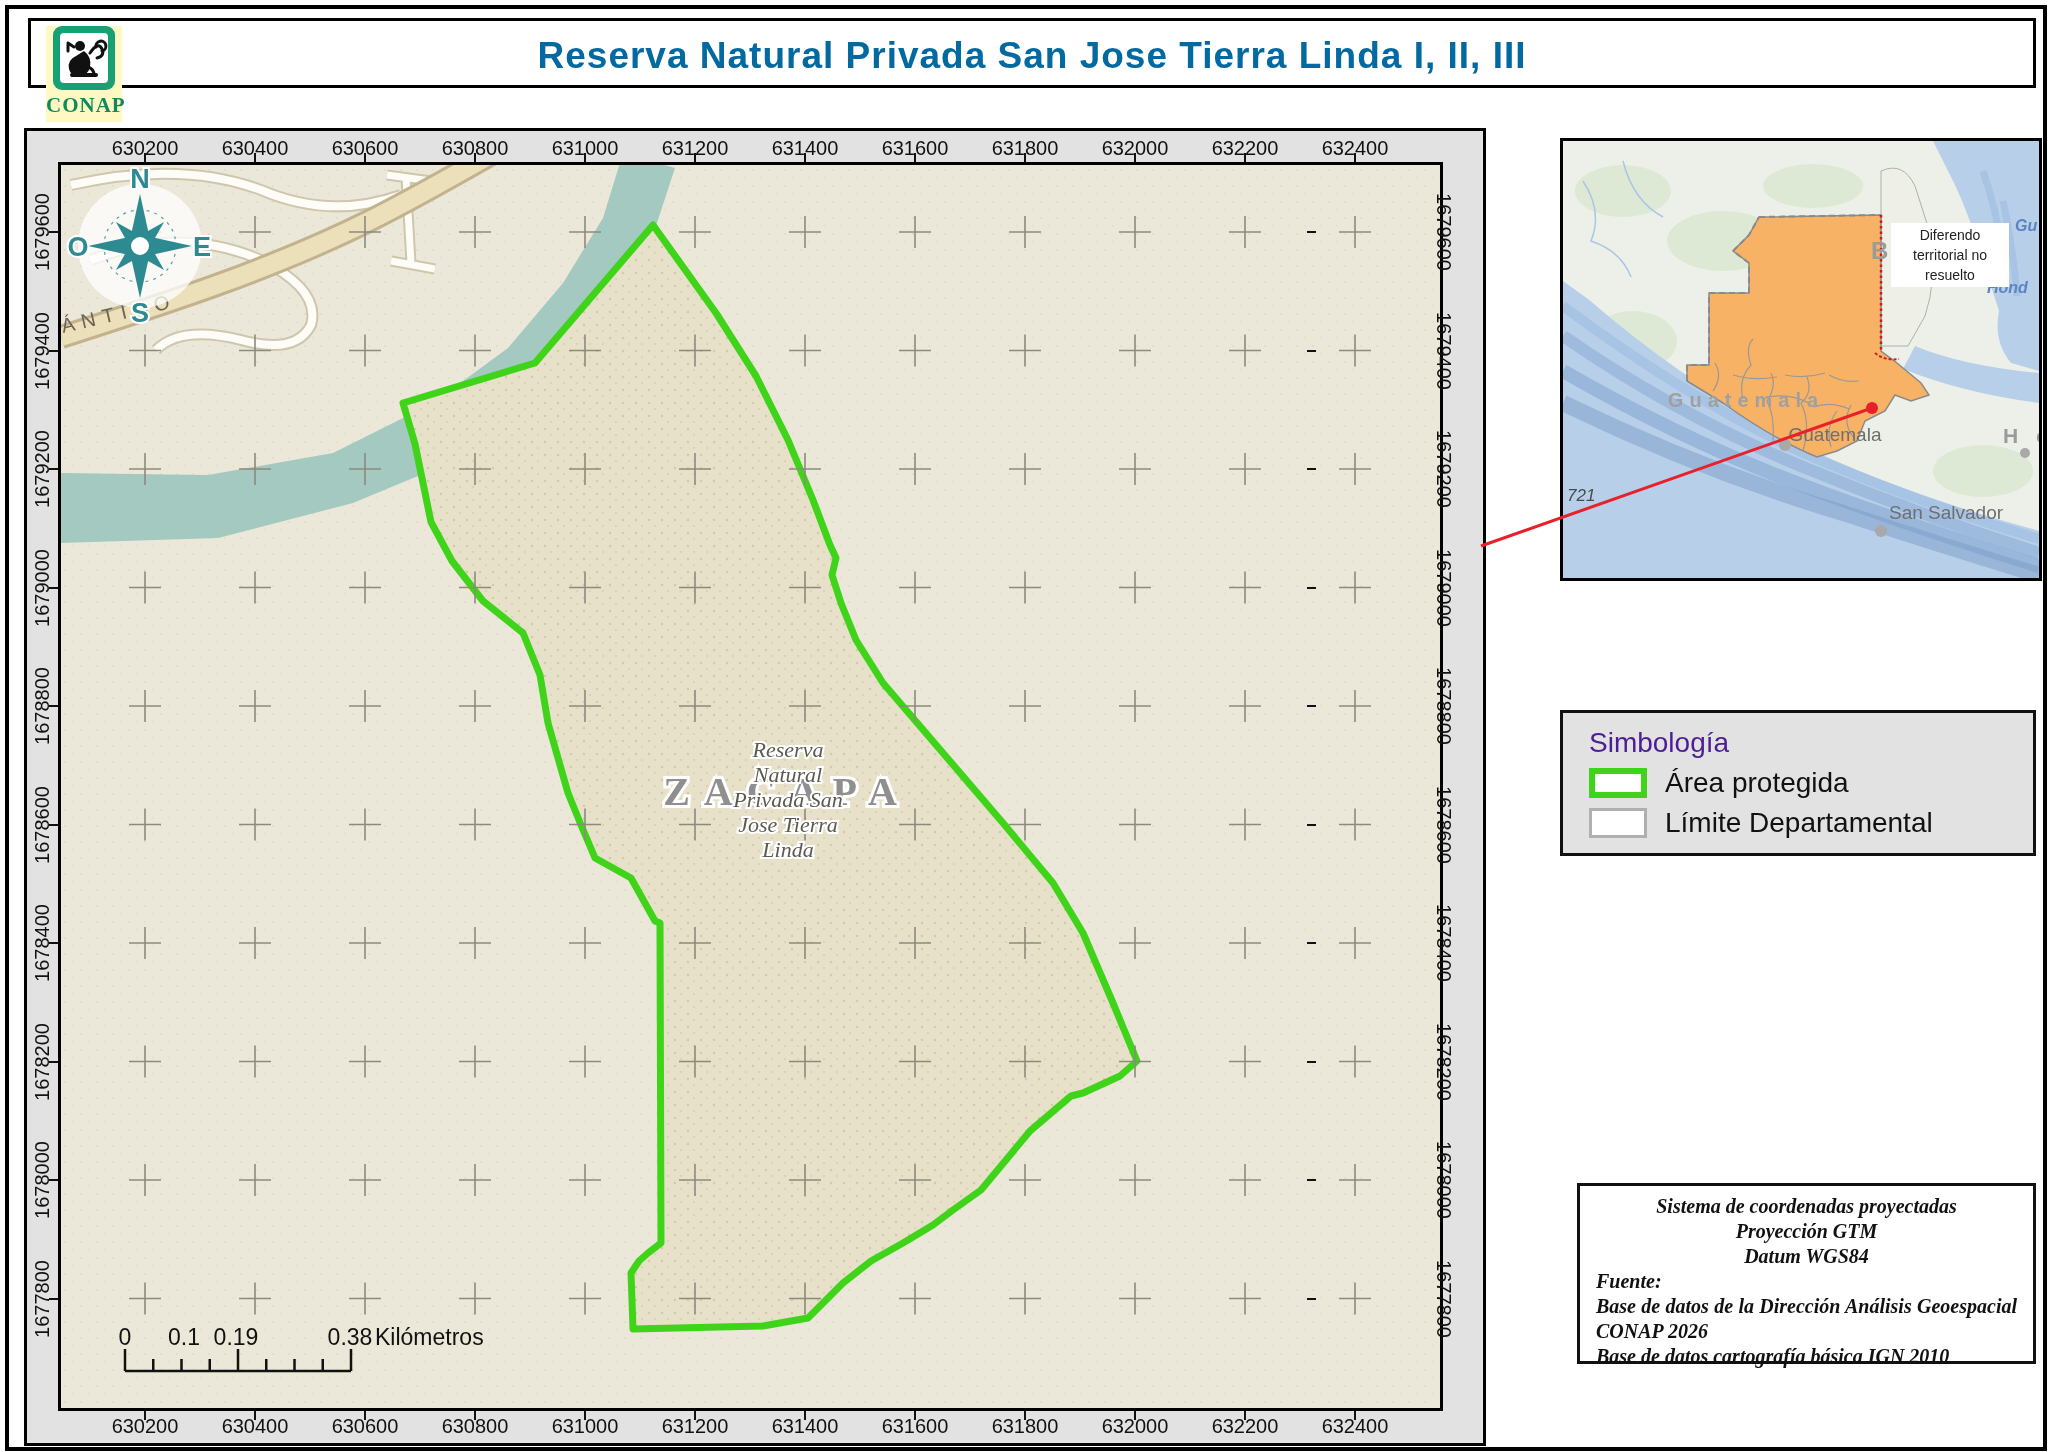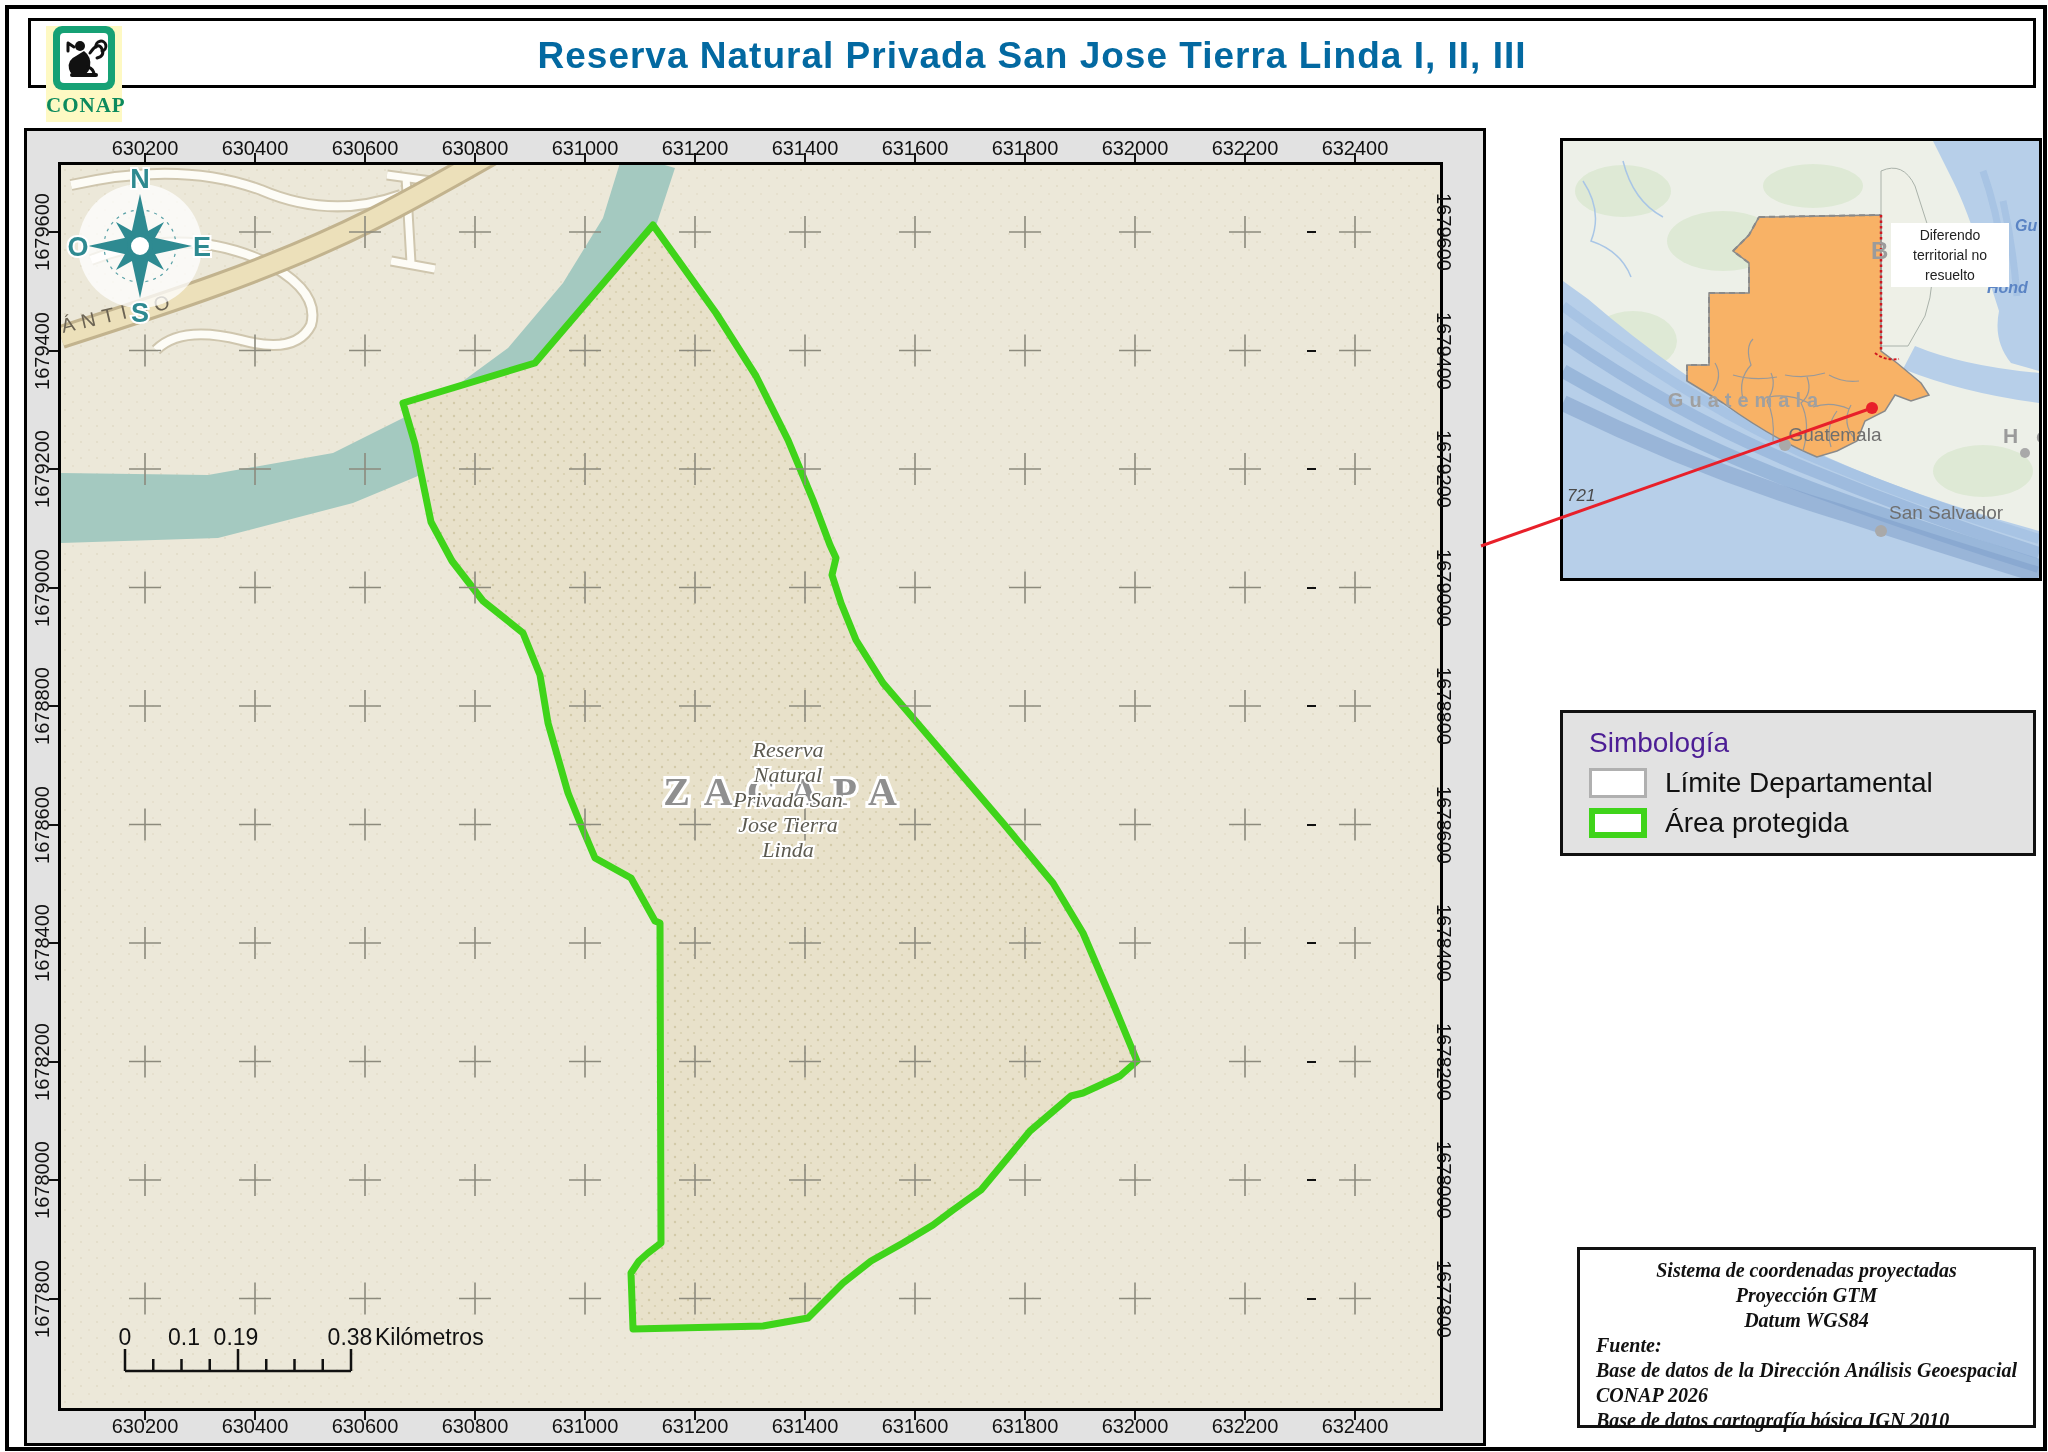--- a/index.html
+++ b/index.html
@@ -23,21 +23,21 @@
   .tick{position:absolute;background:#111;z-index:3;}
   
   #inset-box{left:1560px;top:138px;width:476px;height:437px;border:3px solid #000;background:#edf0e8;z-index:10;overflow:hidden;}
   #inset-callout{position:absolute;left:328px;top:82px;width:118px;height:64px;background:#fff;color:#222;
      font-size:14px;line-height:1.45;text-align:center;display:flex;align-items:center;justify-content:center;padding:2px;box-sizing:border-box;}
   #legend-box{left:1560px;top:710px;width:476px;height:146px;border:3px solid #111;background:#e2e2e2;z-index:10;box-sizing:border-box;}
   #legend-title{font-size:28px;color:#4c1d95;margin:14px 0 6px 26px;}
   .legend-row{display:flex;align-items:center;margin:8px 0 0 26px;}
   .legend-swatch{width:58px;height:30px;background:#fff;margin-right:18px;box-sizing:border-box;}
   .legend-label{font-size:28px;color:#111;}
-  #info-box{left:1577px;top:1247px;width:459px;height:181px;border:3px solid #111;background:#fff;z-index:10;box-sizing:border-box;
+  #info-box{left:1577px;top:1183px;width:459px;height:181px;border:3px solid #111;background:#fff;z-index:10;box-sizing:border-box;
      font-family:"Liberation Serif",serif;font-style:italic;font-weight:bold;color:#111;padding:8px 16px;}
   .info-line{font-size:20px;line-height:25px;}
   .info-center{text-align:center;}
   .info-justify{text-align:justify;text-align-last:justify;}
   #red-overlay{left:0;top:0;width:2048px;height:1452px;z-index:40;pointer-events:none;}
   svg text{font-family:"Liberation Sans",sans-serif;}
   .serif{font-family:"Liberation Serif",serif;}
 </style>
 </head>
 <body>
@@ -294,26 +294,26 @@
       </g>
       <text x="4" y="360" font-size="17" font-style="italic" fill="#4a4a4a">721</text>
     </svg>
     <div id="inset-callout">Diferendo territorial no resuelto</div>
   </div>
 
   <div class="abs" id="legend-box">
     <div id="legend-title">Simbología</div>
     <div id="legend-items">
         <div class="legend-row">
+          <div class="legend-swatch" style="border: 6px solid rgb(63, 212, 26);"></div>
+          <div class="legend-label">Área protegida</div>
+        </div>
+        <div class="legend-row">
           <div class="legend-swatch" style="border: 3px solid rgb(176, 176, 176);"></div>
           <div class="legend-label">Límite Departamental</div>
-        </div>
-        <div class="legend-row">
-          <div class="legend-swatch" style="border: 6px solid rgb(63, 212, 26);"></div>
-          <div class="legend-label">Área protegida</div>
         </div>
       </div>
   </div>
 
   <div class="abs" id="info-box">
       <div class="info-line info-center">Sistema de coordenadas proyectadas</div>
       <div class="info-line info-center">Proyección GTM</div>
       <div class="info-line info-center">Datum WGS84</div>
       <div class="info-line">Fuente:</div>
       <div class="info-line info-justify">Base de datos de la Dirección Análisis Geoespacial</div>

